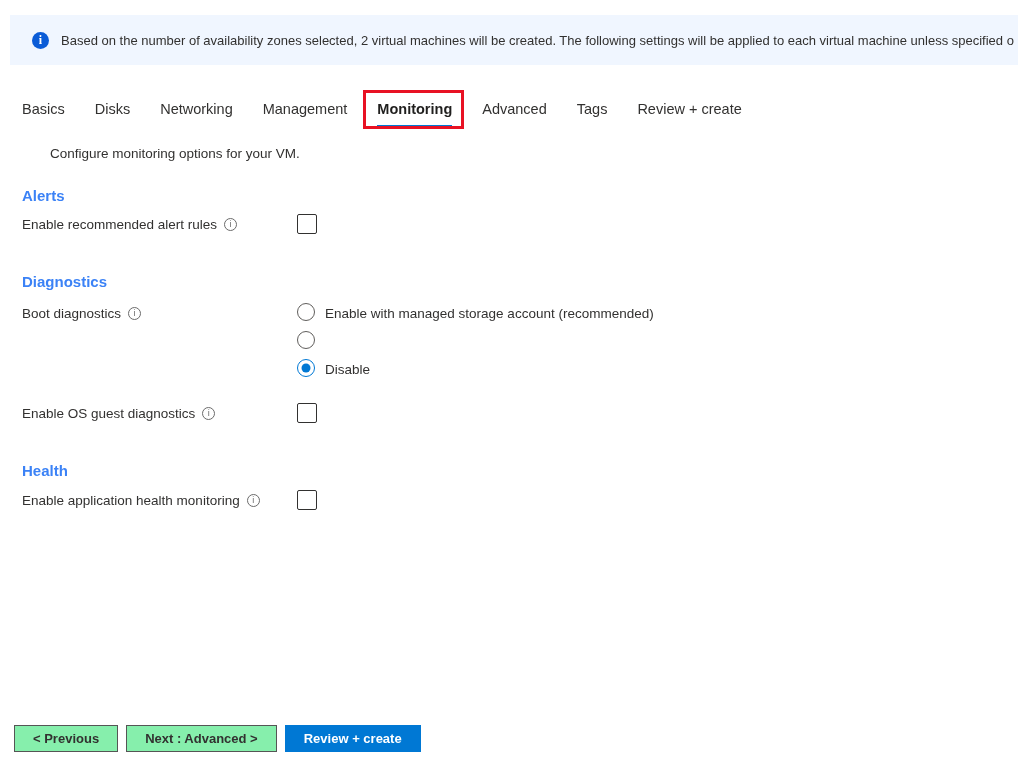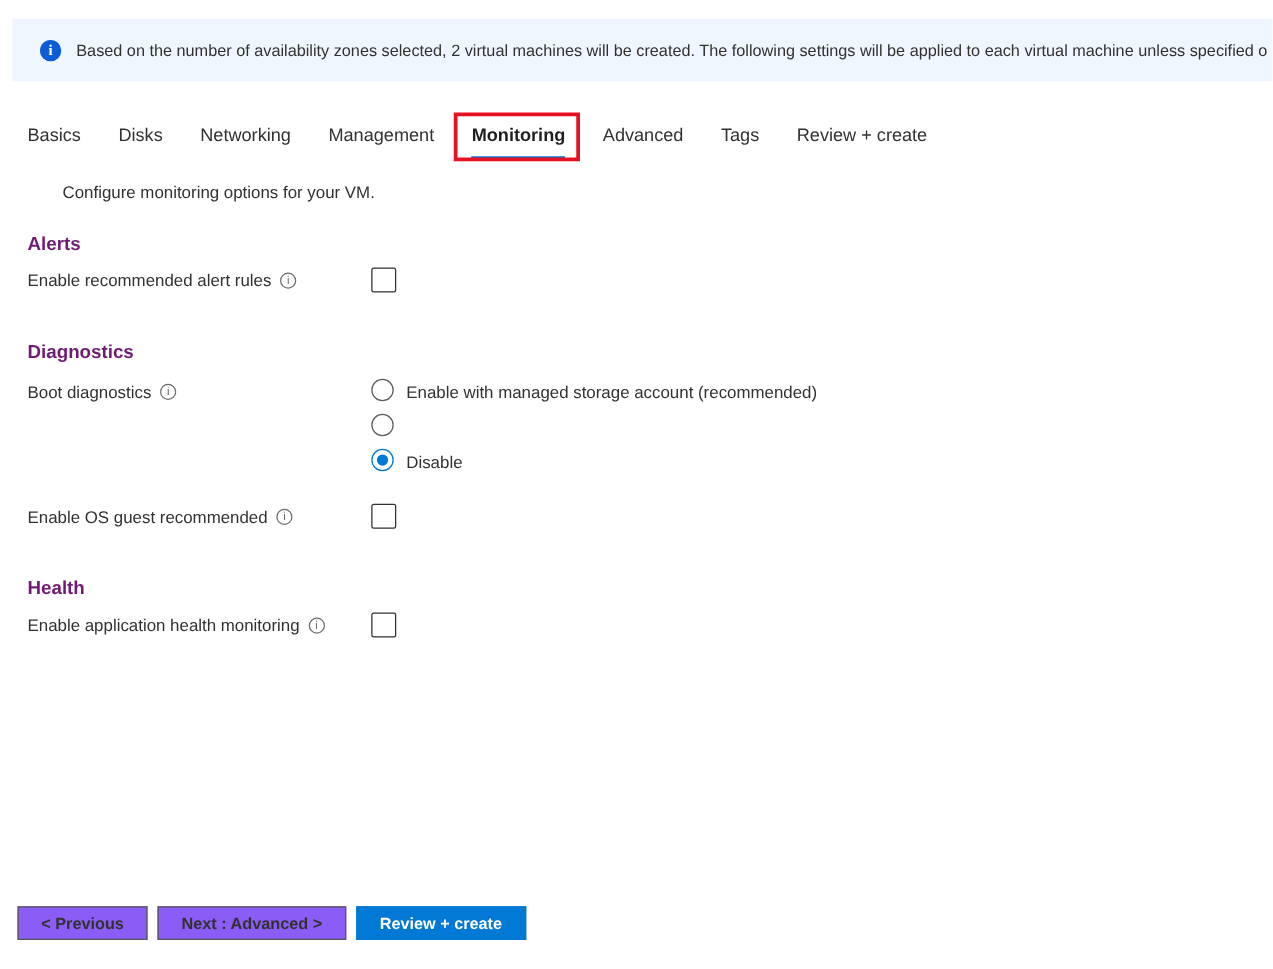--- a/index.html
+++ b/index.html
@@ -32,21 +32,21 @@
   .tab { padding:4px 0 8px 0; cursor:pointer; border-bottom:2px solid transparent; }
   .tab.selected { border-bottom:2px solid #0078d4; font-weight:600; color:#201f1e; }
   .tab.annotated { position:relative; }
   .tab.annotated::before {
     content:""; position:absolute; left:-14px; right:-12px; top:-7px; bottom:-4px;
     border:3px solid #e81123; pointer-events:none;
   }
 
   
   .intro { position:absolute; left:22px; top:146px; font-size:13.5px;margin-left:28px; }
-  .section-title { position:absolute; left:22px; font-size:15px; font-weight:600; color:#701a75; }
+  .section-title { position:absolute; left:22px; font-size:15px; font-weight:600; color:#3b82f6; }
 
   .field-row { position:absolute; left:22px; display:flex; align-items:flex-start; }
   .field-label-wrap {
     width:275px; flex:0 0 auto; display:flex; align-items:center; gap:7px;
     font-size:13.5px; padding-top:3px;
   }
   .info-i {
     flex:0 0 auto; width:13px; height:13px; border-radius:50%;
     border:1px solid #6b6b6b; color:#6b6b6b; display:inline-flex;
     align-items:center; justify-content:center; font-size:9px; cursor:pointer;
@@ -66,21 +66,21 @@
   }
   .radio.checked { border:1px solid #0078d4; }
   .radio.checked::after {
     content:""; position:absolute; left:50%; top:50%; transform:translate(-50%,-50%);
     width:9px; height:9px; border-radius:50%; background:#0078d4;
   }
 
   
   .footer { position:absolute; left:14px; top:725px; display:flex; gap:8px; }
   .btn {
-    height:27px; padding:0 18px; background:#8b5cf6;
+    height:27px; padding:0 18px; background:#86efac;
     border:1px solid #555555; color:#323130;
     font-family:"Liberation Sans", sans-serif;
     font-size:13px; font-weight:600; cursor:pointer; border-radius:0;
   }
   .btn.primary { background:#0078d4; border:1px solid #0078d4; color:#ffffff; }
 </style>
 </head>
 <body>
 
 <div class="banner">
@@ -128,21 +128,21 @@
     </label>
     <label class="radio-option">
       <span class="radio checked"></span>
       <span>Disable</span>
     </label>
   </div>
 </div>
 
 <div class="field-row" style="top:403px">
   <div class="field-label-wrap">
-    <span>Enable OS guest recommended</span>
+    <span>Enable OS guest diagnostics</span>
     <span class="info-i"></span>
   </div>
   <span class="checkbox"></span>
 </div>
 
 <div class="section-title" style="top:462px">Health</div>
 
 <div class="field-row" style="top:490px">
   <div class="field-label-wrap">
     <span>Enable application health monitoring</span>

